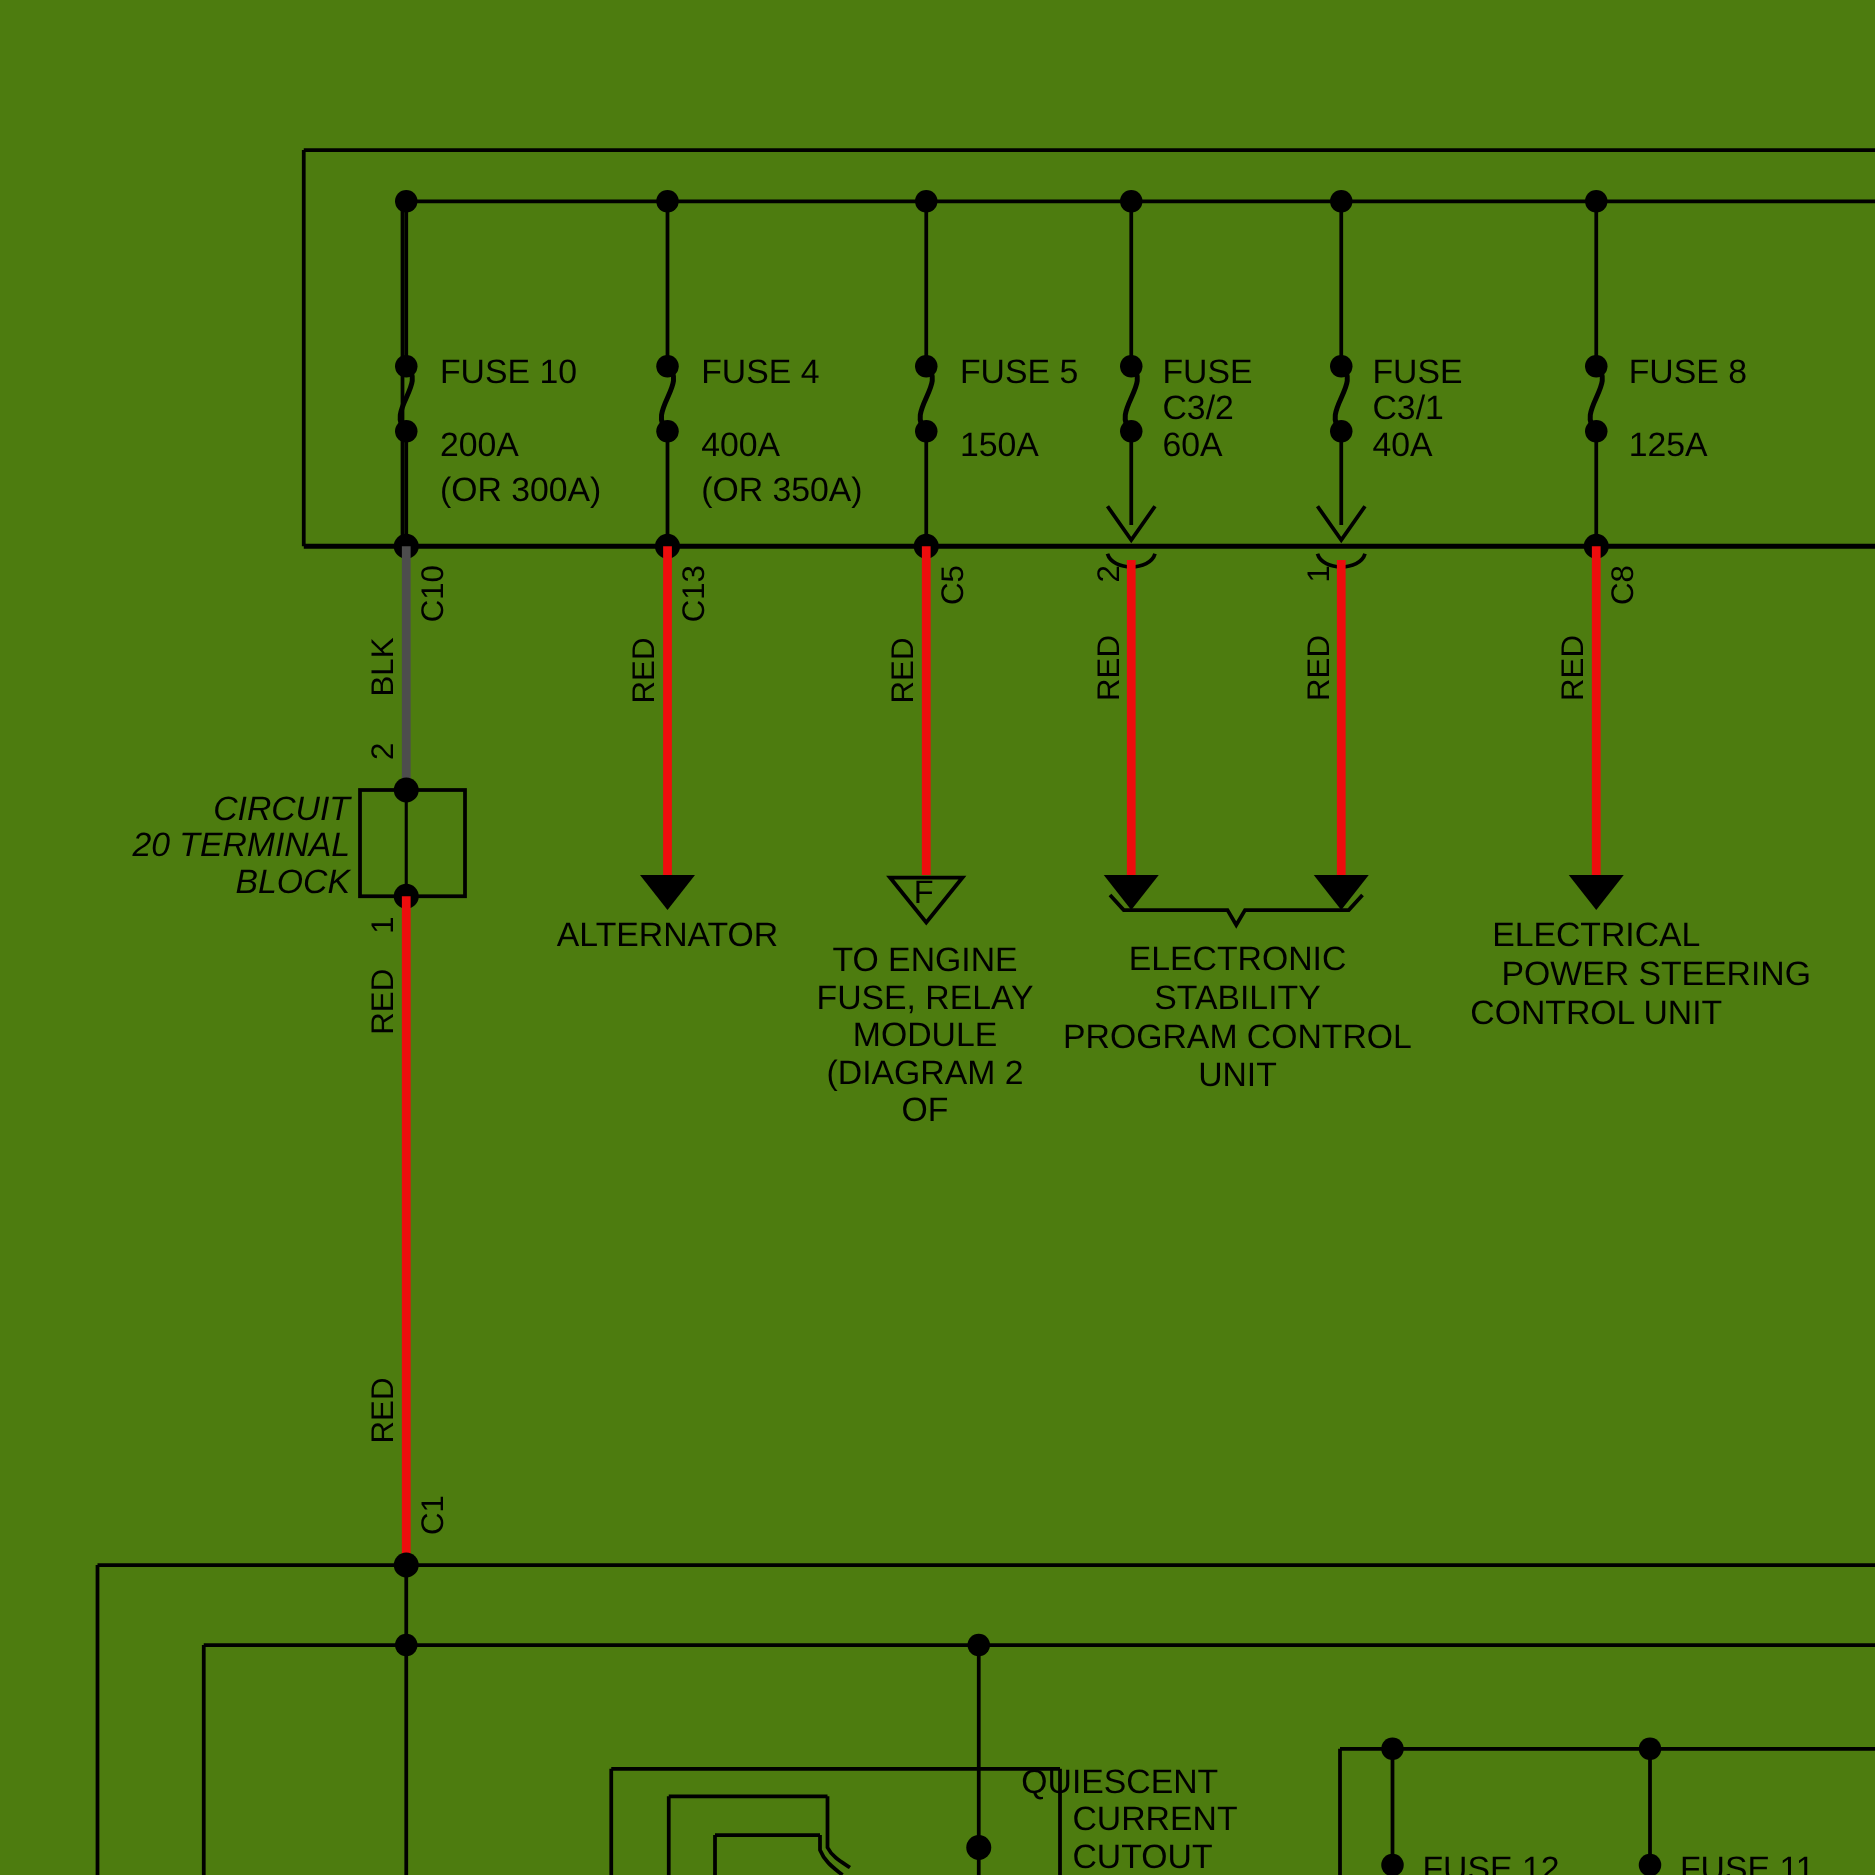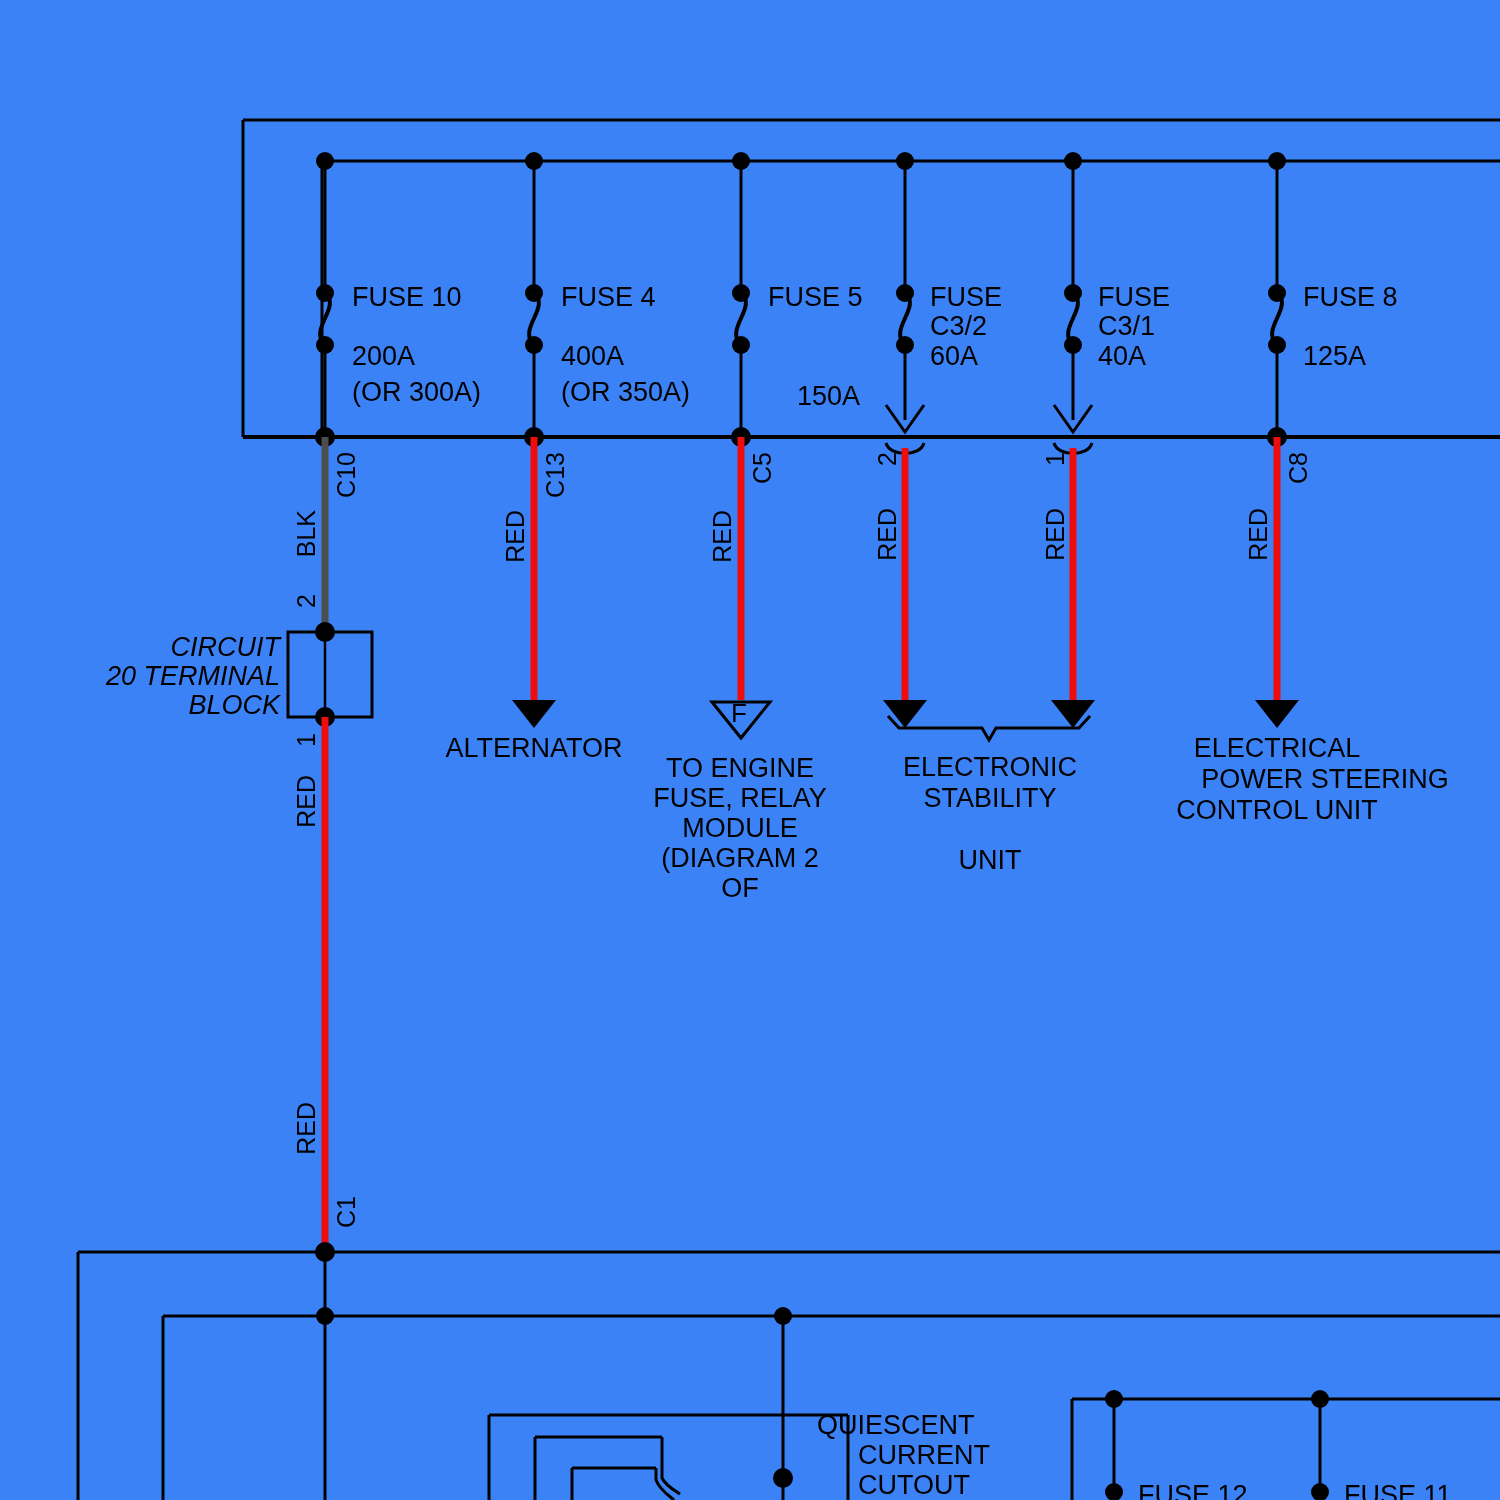--- a/index.html
+++ b/index.html
@@ -4,21 +4,21 @@
 <style>
   html, body {
     margin: 0;
     padding: 0;
     background: #ffffff;
   }
   #canvas {
     position: relative;
     width: 1500px;
     height: 1500px;
-    background: #3b82f6;
+    background: #4d7c0f;
     font-family: "Liberation Sans", sans-serif;
     overflow: hidden;
   }
   svg#diagram {
     position: absolute;
     left: 0;
     top: 0;
     width: 1500px;
     height: 1500px;
   }
@@ -231,21 +231,21 @@
 
   <div class="lbl" style="left:352px; top:280px;">FUSE 10</div>
   <div class="lbl" style="left:352px; top:339px;">200A</div>
   <div class="lbl" style="left:352px; top:375px;">(OR 300A)</div>
 
   <div class="lbl" style="left:561px; top:280px;">FUSE 4</div>
   <div class="lbl" style="left:561px; top:339px;">400A</div>
   <div class="lbl" style="left:561px; top:375px;">(OR 350A)</div>
 
   <div class="lbl" style="left:768px; top:280px;">FUSE 5</div>
-  <div class="lbl" style="left:797px; top:339px;margin-top:40px;">150A</div>
+  <div class="lbl" style="left:768px; top:339px;">150A</div>
 
   <div class="lbl" style="left:930px; top:280px;">FUSE</div>
   <div class="lbl" style="left:930px; top:309px;">C3/2</div>
   <div class="lbl" style="left:930px; top:339px;">60A</div>
 
   <div class="lbl" style="left:1098px; top:280px;">FUSE</div>
   <div class="lbl" style="left:1098px; top:309px;">C3/1</div>
   <div class="lbl" style="left:1098px; top:339px;">40A</div>
 
   <div class="lbl" style="left:1303px; top:280px;">FUSE 8</div>
@@ -283,20 +283,21 @@
 
   <div class="lbl center" style="left:739px; top:697px; font-size:26px;">F</div>
   <div class="lbl center" style="left:740px; top:751px;">TO ENGINE</div>
   <div class="lbl center" style="left:740px; top:781px;">FUSE, RELAY</div>
   <div class="lbl center" style="left:740px; top:811px;text-align:center;">MODULE</div>
   <div class="lbl center" style="left:740px; top:841px;">(DIAGRAM 2</div>
   <div class="lbl center" style="left:740px; top:871px;">OF</div>
 
   <div class="lbl center" style="left:990px; top:750px;">ELECTRONIC</div>
   <div class="lbl center" style="left:990px; top:781px;">STABILITY</div>
+  <div class="lbl center" style="left:990px; top:812px;">PROGRAM CONTROL</div>
   <div class="lbl center" style="left:990px; top:843px;">UNIT</div>
 
   <div class="lbl center" style="left:1277px; top:731px;">ELECTRICAL</div>
   <div class="lbl center" style="left:1277px; top:762px;margin-left:48px;">POWER STEERING</div>
   <div class="lbl center" style="left:1277px; top:793px;">CONTROL UNIT</div>
 
   <div class="lbl" style="left:817px; top:1408px;">QUIESCENT</div>
   <div class="lbl" style="left:858px; top:1438px;">CURRENT</div>
   <div class="lbl" style="left:858px; top:1468px;">CUTOUT</div>
 

